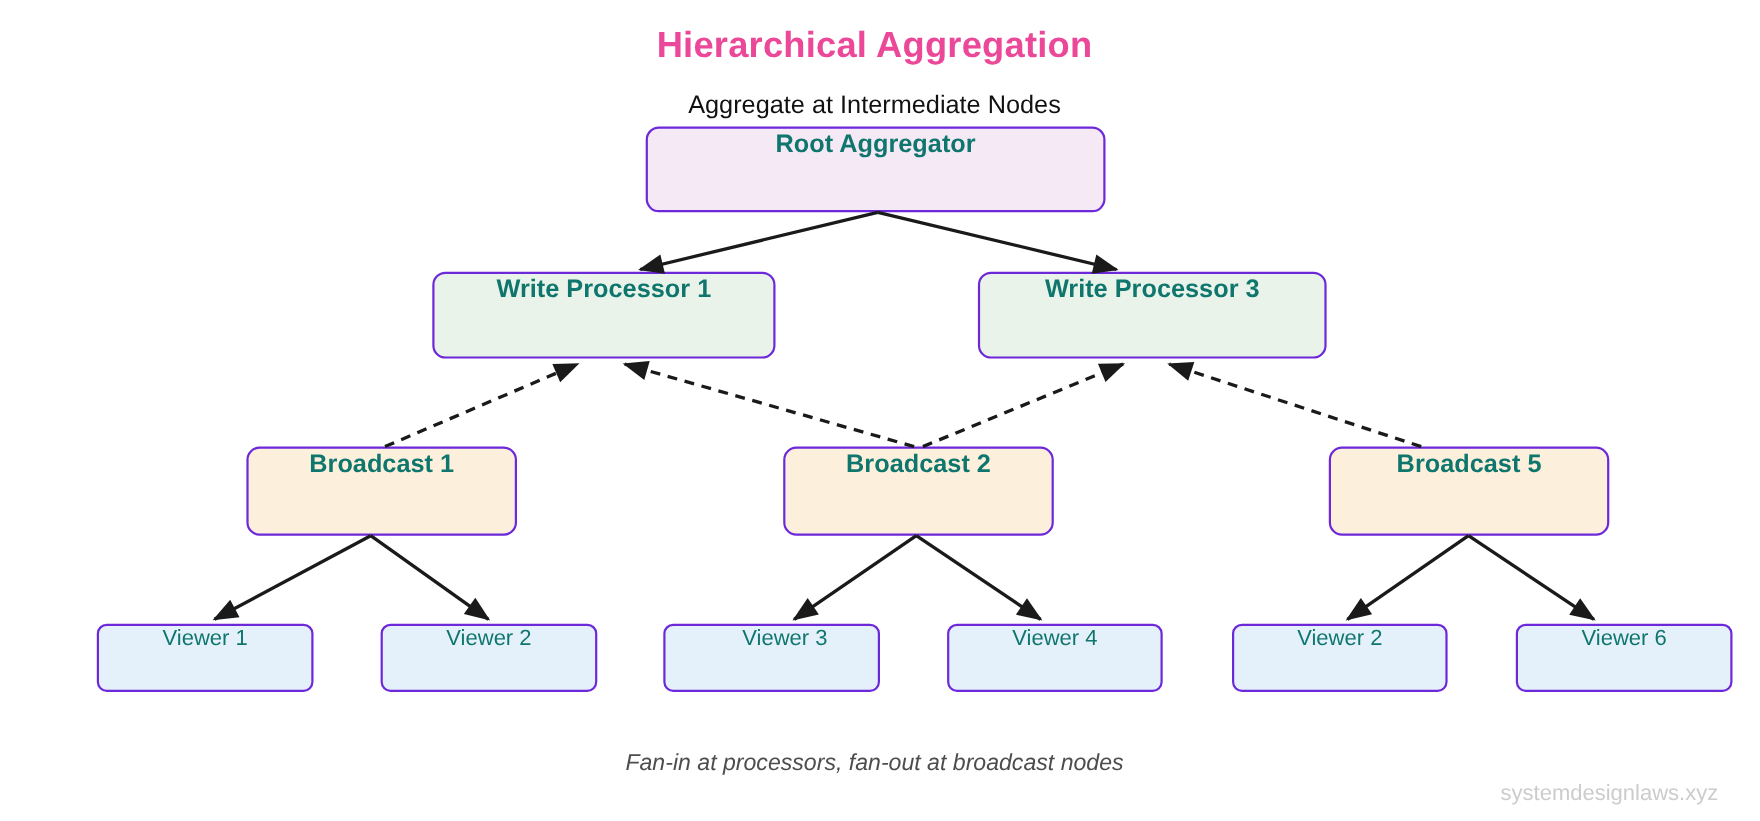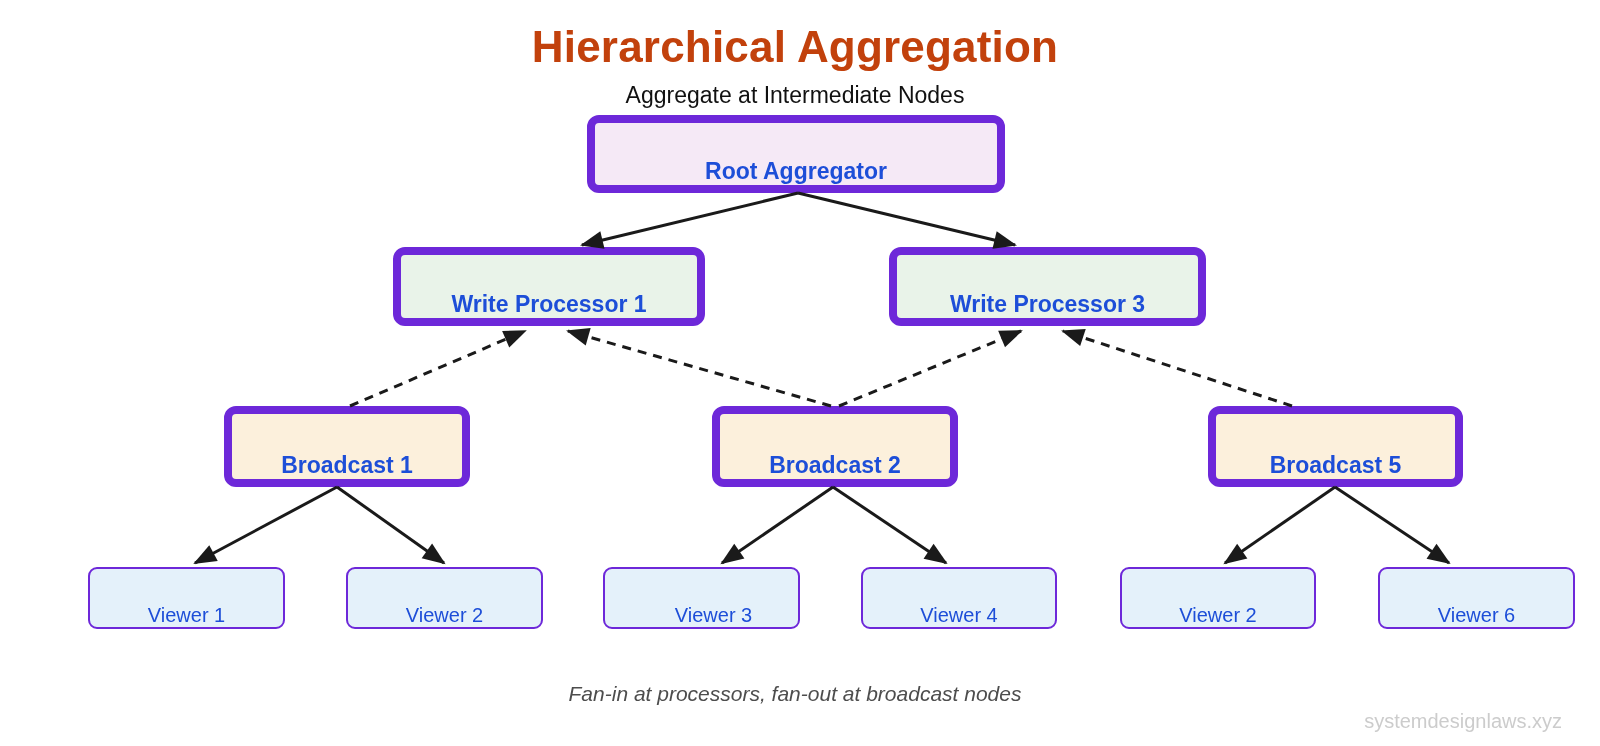--- a/index.html
+++ b/index.html
@@ -8,23 +8,23 @@
     width: 1600px;
     height: 746px;
     background: #ffffff;
     font-family: "Liberation Sans", sans-serif;
     overflow: hidden;
   }
   .title {
     position: absolute;
     left: 195px; top: 22px; width: 1200px;
     text-align: center;
-    font-size: 44px;
+    font-size: 33px;
     font-weight: 700;
-    color: #c2410c;
+    color: #ec4899;
     letter-spacing: 0.2px;
   }
   .subtitle {
     position: absolute;
     left: 195px; top: 82px; width: 1200px;
     text-align: center;
     font-size: 23px;
     font-weight: 400;
     color: #111111;
   }
@@ -39,27 +39,27 @@
   .watermark {
     position: absolute;
     right: 38px; top: 710px;
     font-size: 20px;
     color: #cccccc;
   }
   .node {
     position: absolute;
     box-sizing: border-box;
     display: flex;
-    align-items: flex-end;
+    align-items: flex-start;
     justify-content: center;
-    border: 8px solid #6d28d9;
+    border: 2px solid #6d28d9;
     border-radius: 12px;
     font-size: 23px;
     font-weight: 700;
-    color: #1d4ed8;
+    color: #0f766e;
     text-align: center;
   }
   .node.root      { background: #f5e9f6; }
   .node.processor { background: #e9f3e9; }
   .node.broadcast { background: #fcf0dc; }
   .node.viewer {
     background: #e4f1fa;
     border-width: 2px;
     border-radius: 9px;
     font-size: 20px;

